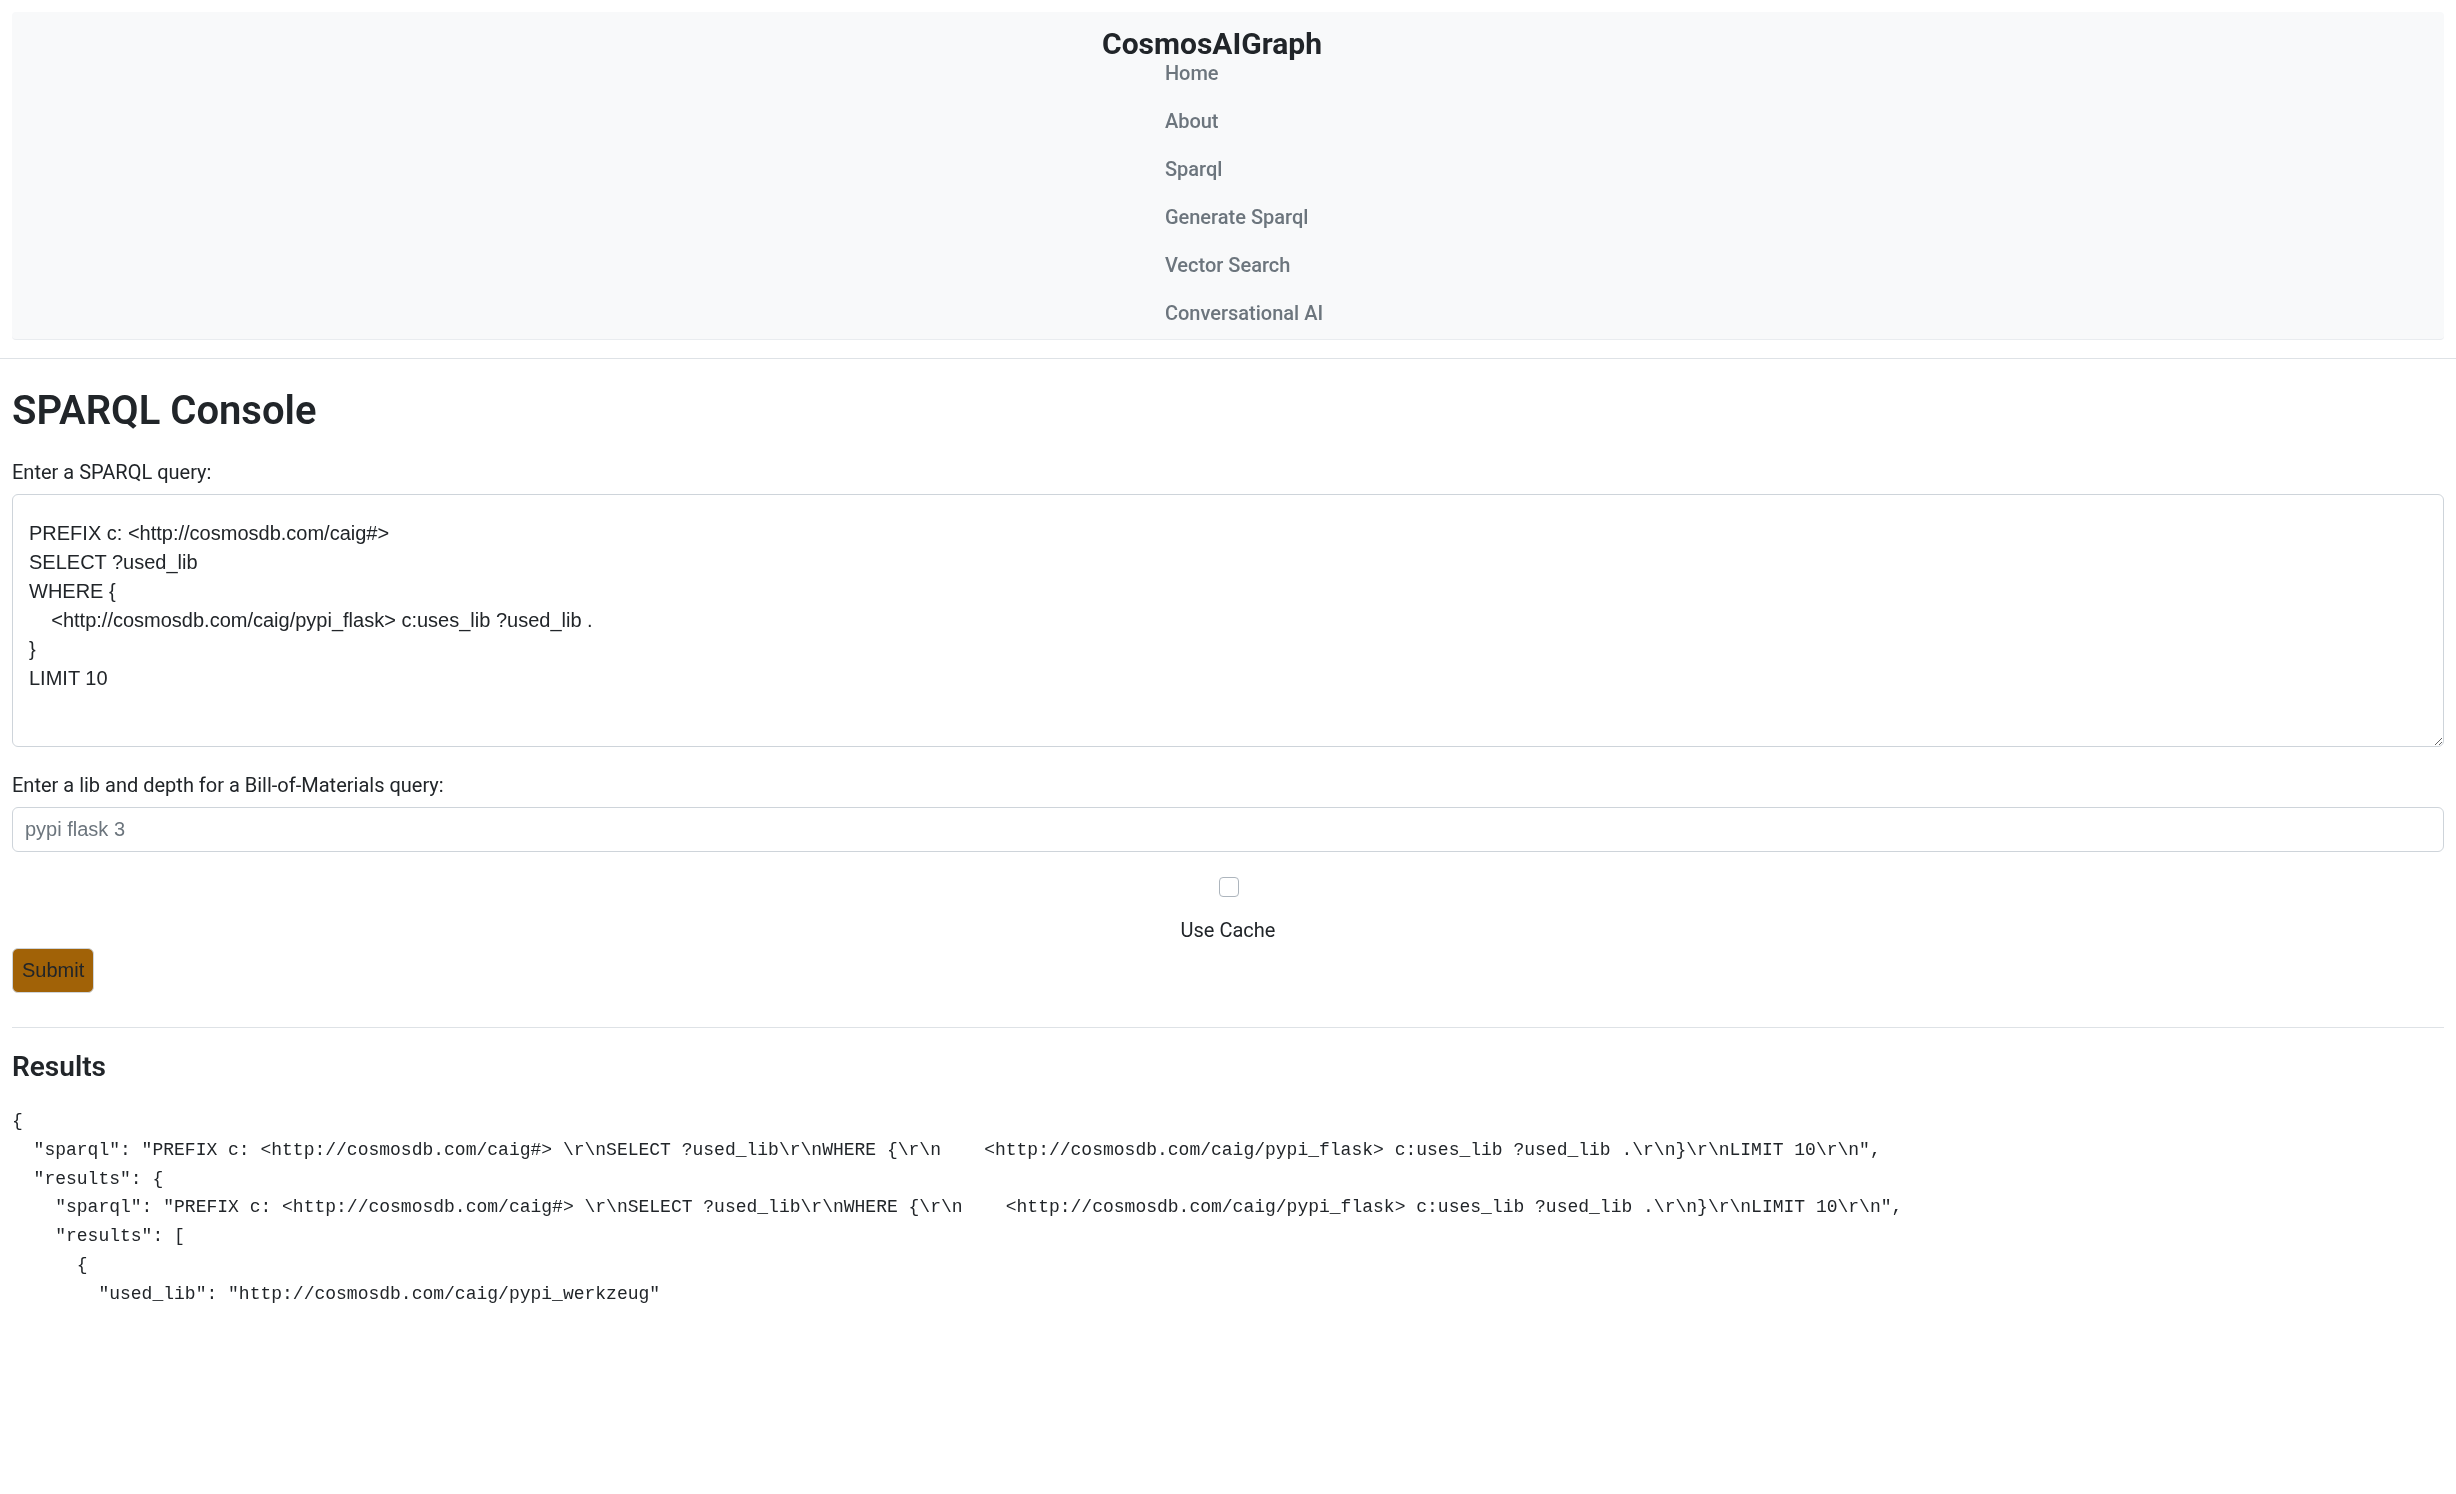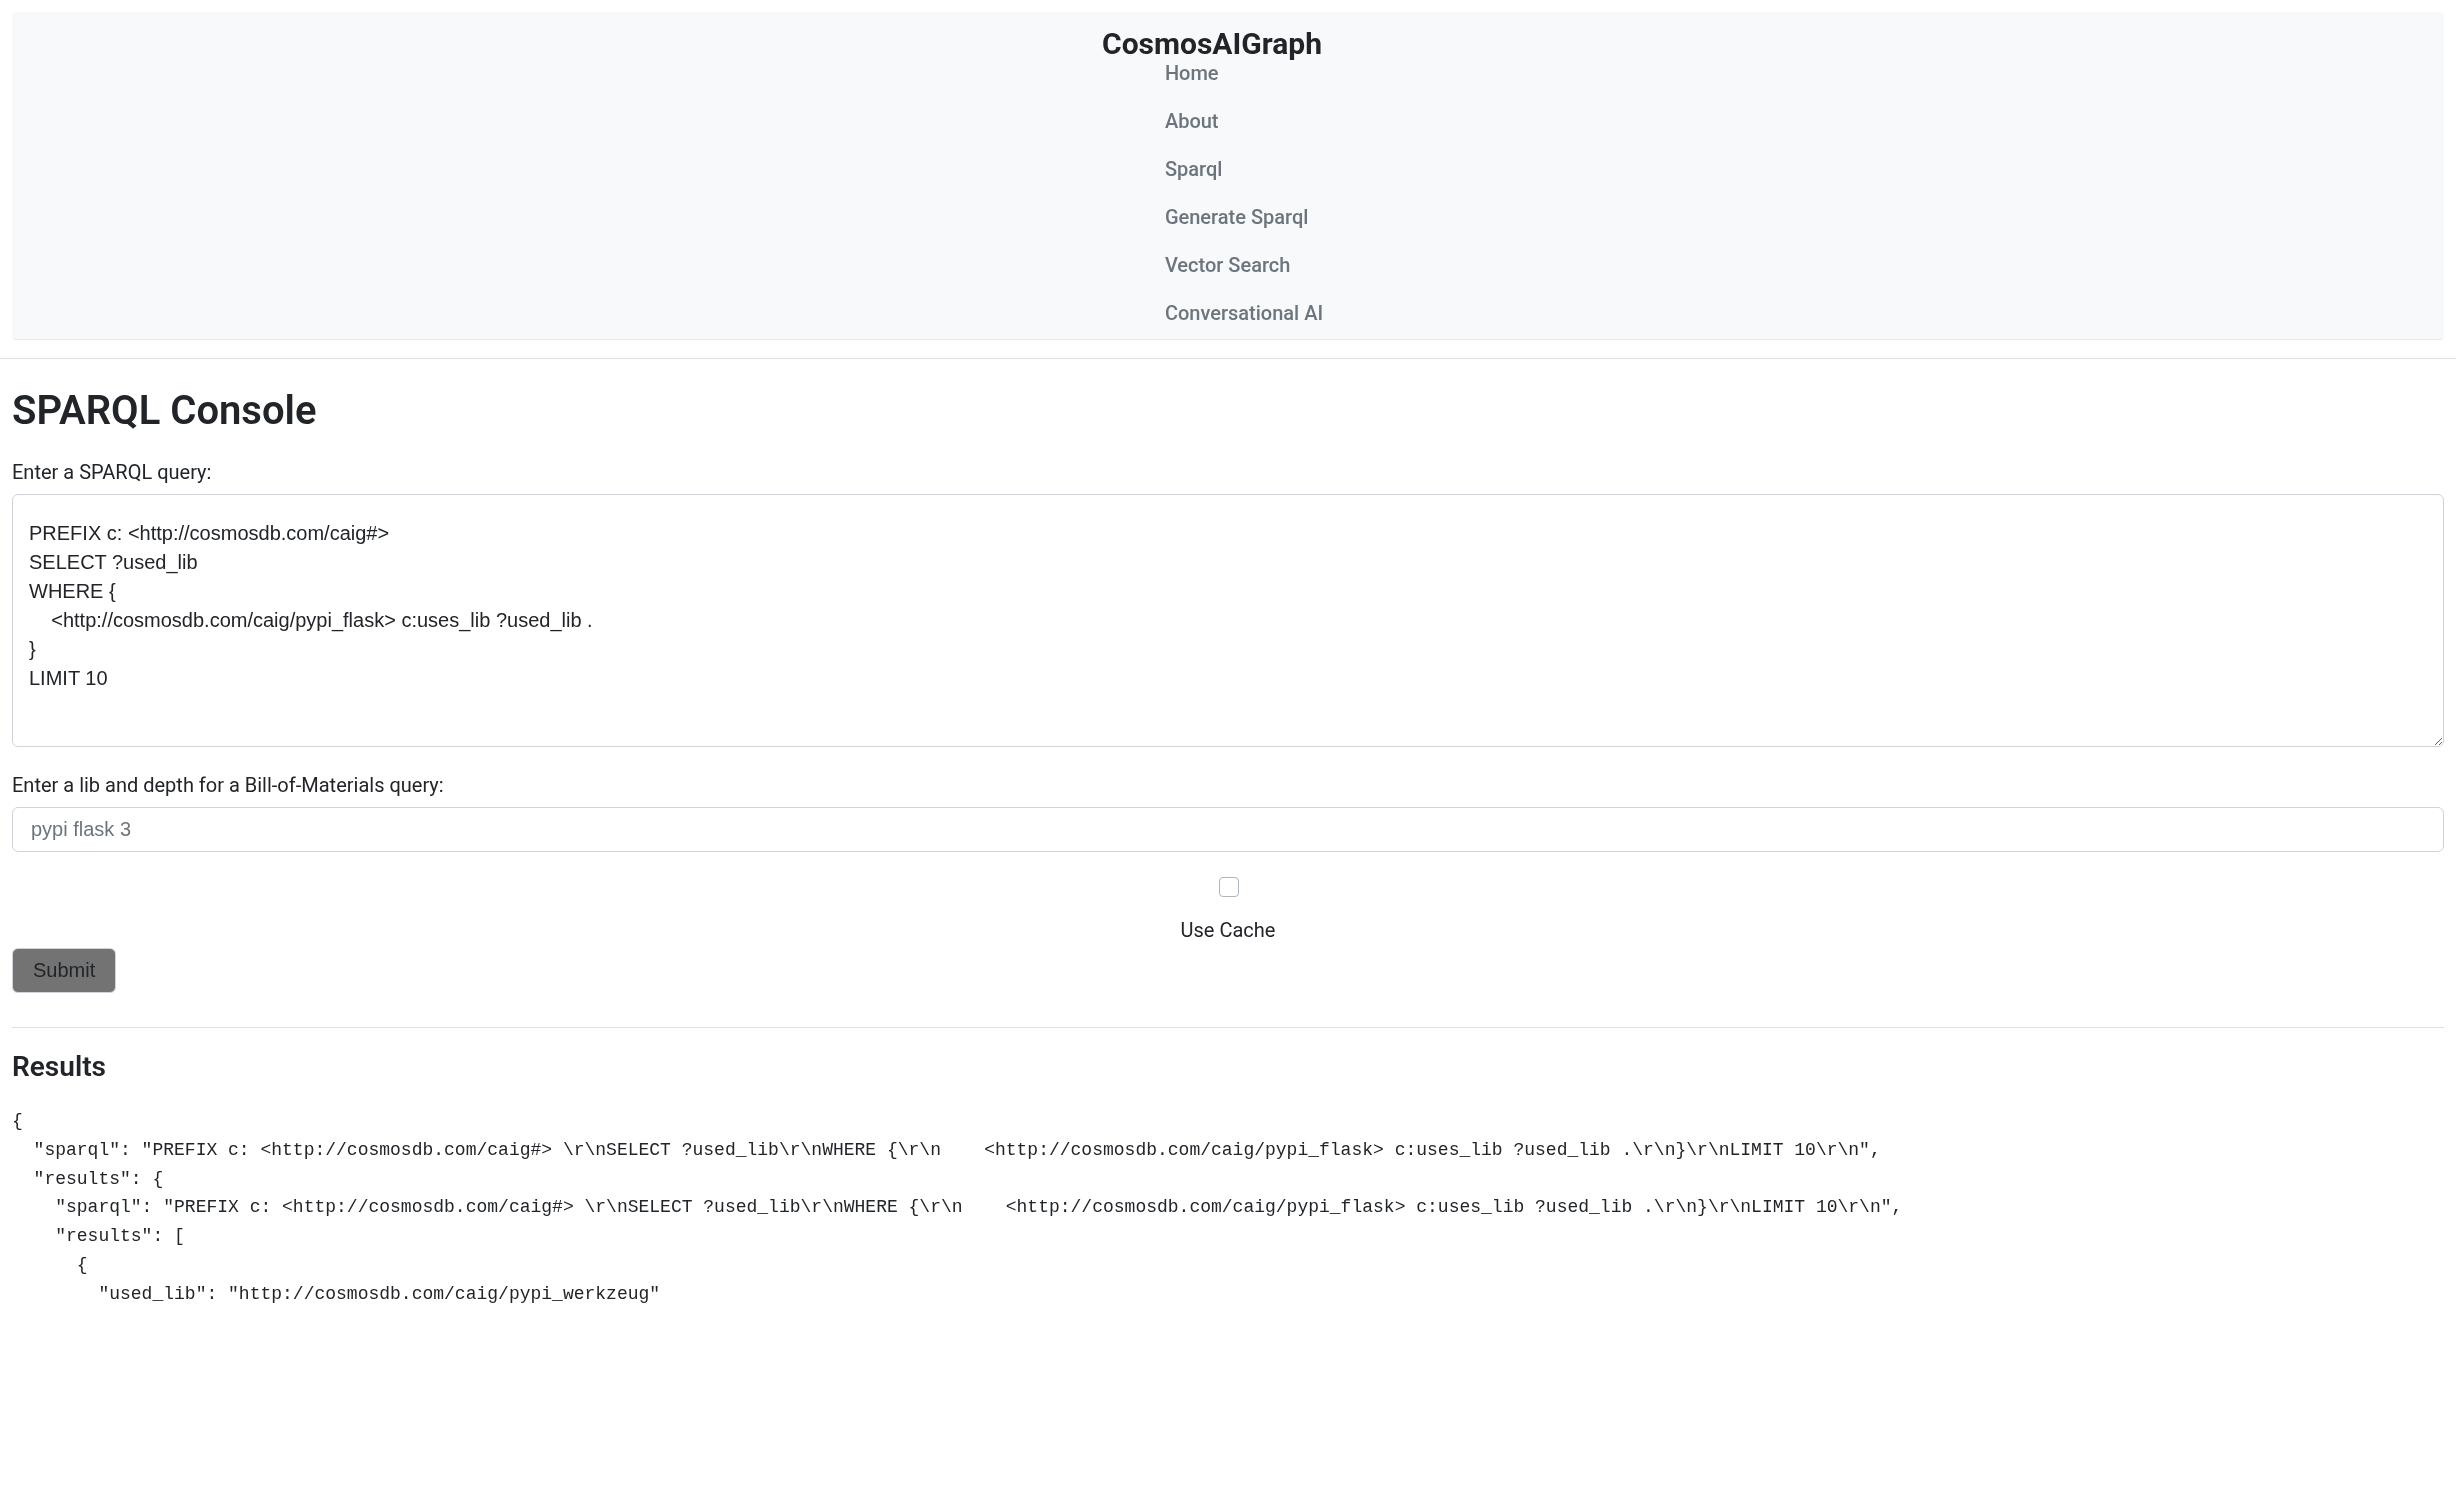--- a/index.html
+++ b/index.html
@@ -72,21 +72,21 @@
       line-height: 1.45;
       resize: vertical;
       color: #212529;
       background-color: #ffffff;
       min-height: 208px;
     }
     .form-input {
       width: 100%;
       border: 1px solid #ced4da;
       border-radius: 6px;
-      padding: 10px 18px;
+      padding: 10px 12px;
       font-size: 20px;
       color: #212529;
       background-color: #ffffff;
     }
     .form-input::placeholder {
       color: #6c757d;
     }
     .form-group {
       margin-bottom: 22px;
     }
@@ -103,24 +103,24 @@
       border-radius: 4px;
       cursor: pointer;
       appearance: none;
       background-color: #ffffff;
     }
     .form-check-label {
       font-size: 20px;
       color: #212529;
     }
     .btn-submit {
-      background-color: #737373;
+      background-color: #a16207;
       border: 1px solid #ced4da;
       border-radius: 6px;
-      padding: 10px 20px;
+      padding: 10px 9px;
       font-size: 20px;
       color: #212529;
       cursor: pointer;
     }
     .hr-separator {
       border: none;
       border-top: 1px solid #dee2e6;
       margin: 34px 0 22px 0;
     }
     h2.results-title {

